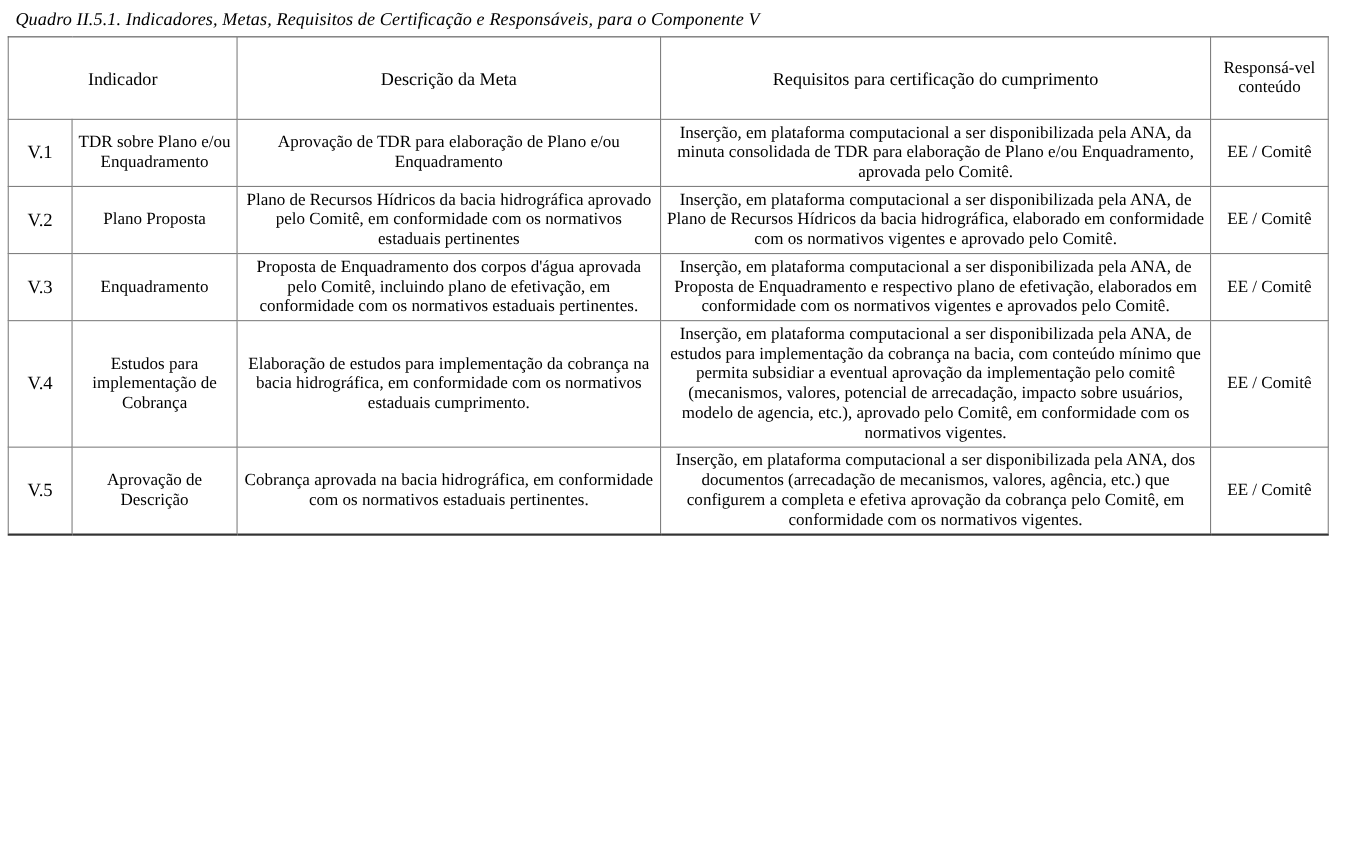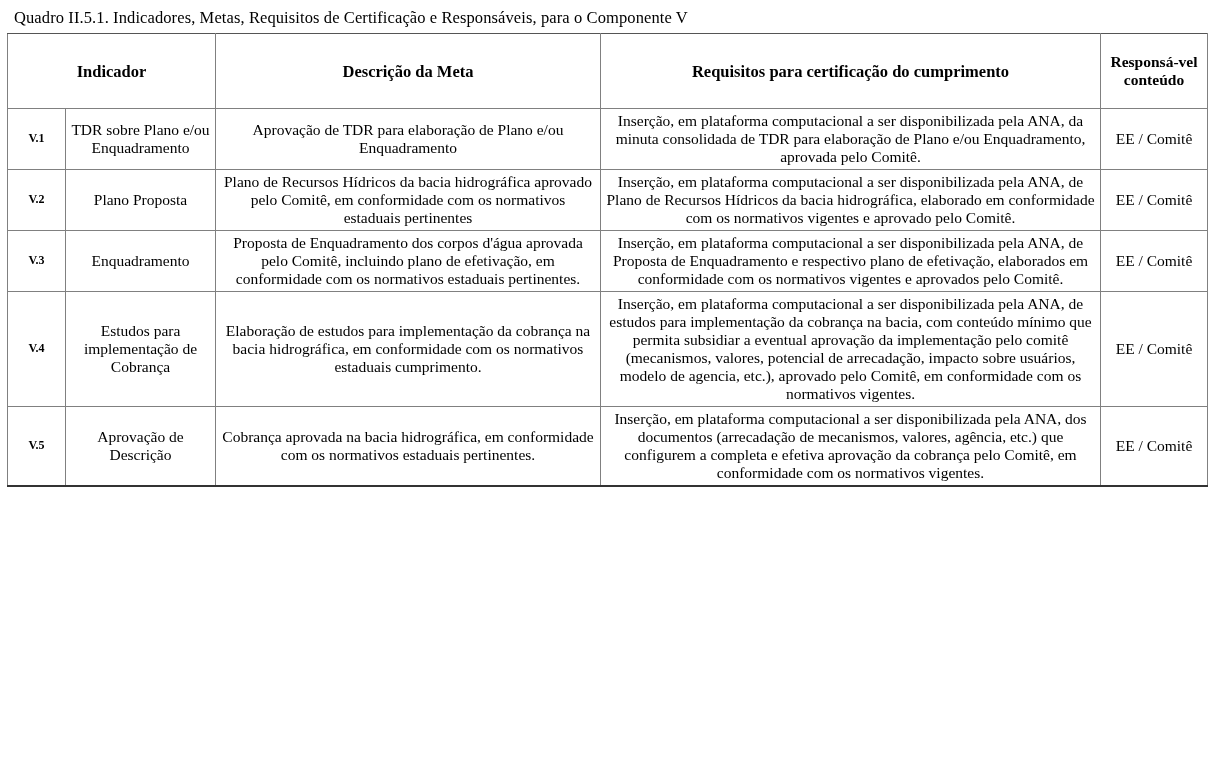--- a/index.html
+++ b/index.html
@@ -15,20 +15,21 @@
     overflow: hidden;
   }
   .page {
     width: 1230px;
     height: 769px;
     position: relative;
     box-sizing: border-box;
     padding: 0;
   }
   .caption {
+    font-style: italic;
     font-size: 16.5px;
     line-height: 1.1;
     padding: 9px 0 6px 14px;
     white-space: nowrap;
     letter-spacing: 0.1px;
   }
   table.quadro {
     border-collapse: collapse;
     width: 1200px;
     margin-left: 7px;
@@ -38,32 +39,32 @@
   table.quadro th {
     border: 1px solid #808080;
     vertical-align: middle;
     text-align: center;
     font-size: 15.5px;
     line-height: 1.16;
     padding: 3px 5px;
     font-weight: normal;
   }
   table.quadro thead th {
-    font-weight: bold;
+    font-weight: normal;
     font-size: 16.5px;
     padding: 6px 5px;
     height: 62px;
   }
   table.quadro thead th.h-resp {
     font-size: 15.5px;
     line-height: 1.15;
   }
   table.quadro tbody td.code-cell {
-    font-weight: bold;
-    font-size: 12px;
+    font-weight: normal;
+    font-size: 17px;
     text-align: center;
   }
   table.quadro tbody tr:last-child td {
     border-bottom: 2px solid #333333;
   }
   table.quadro thead tr th {
     border-top: 1px solid #555555;
   }
   col.c-code  { width: 58px; }
   col.c-name  { width: 150px; }

